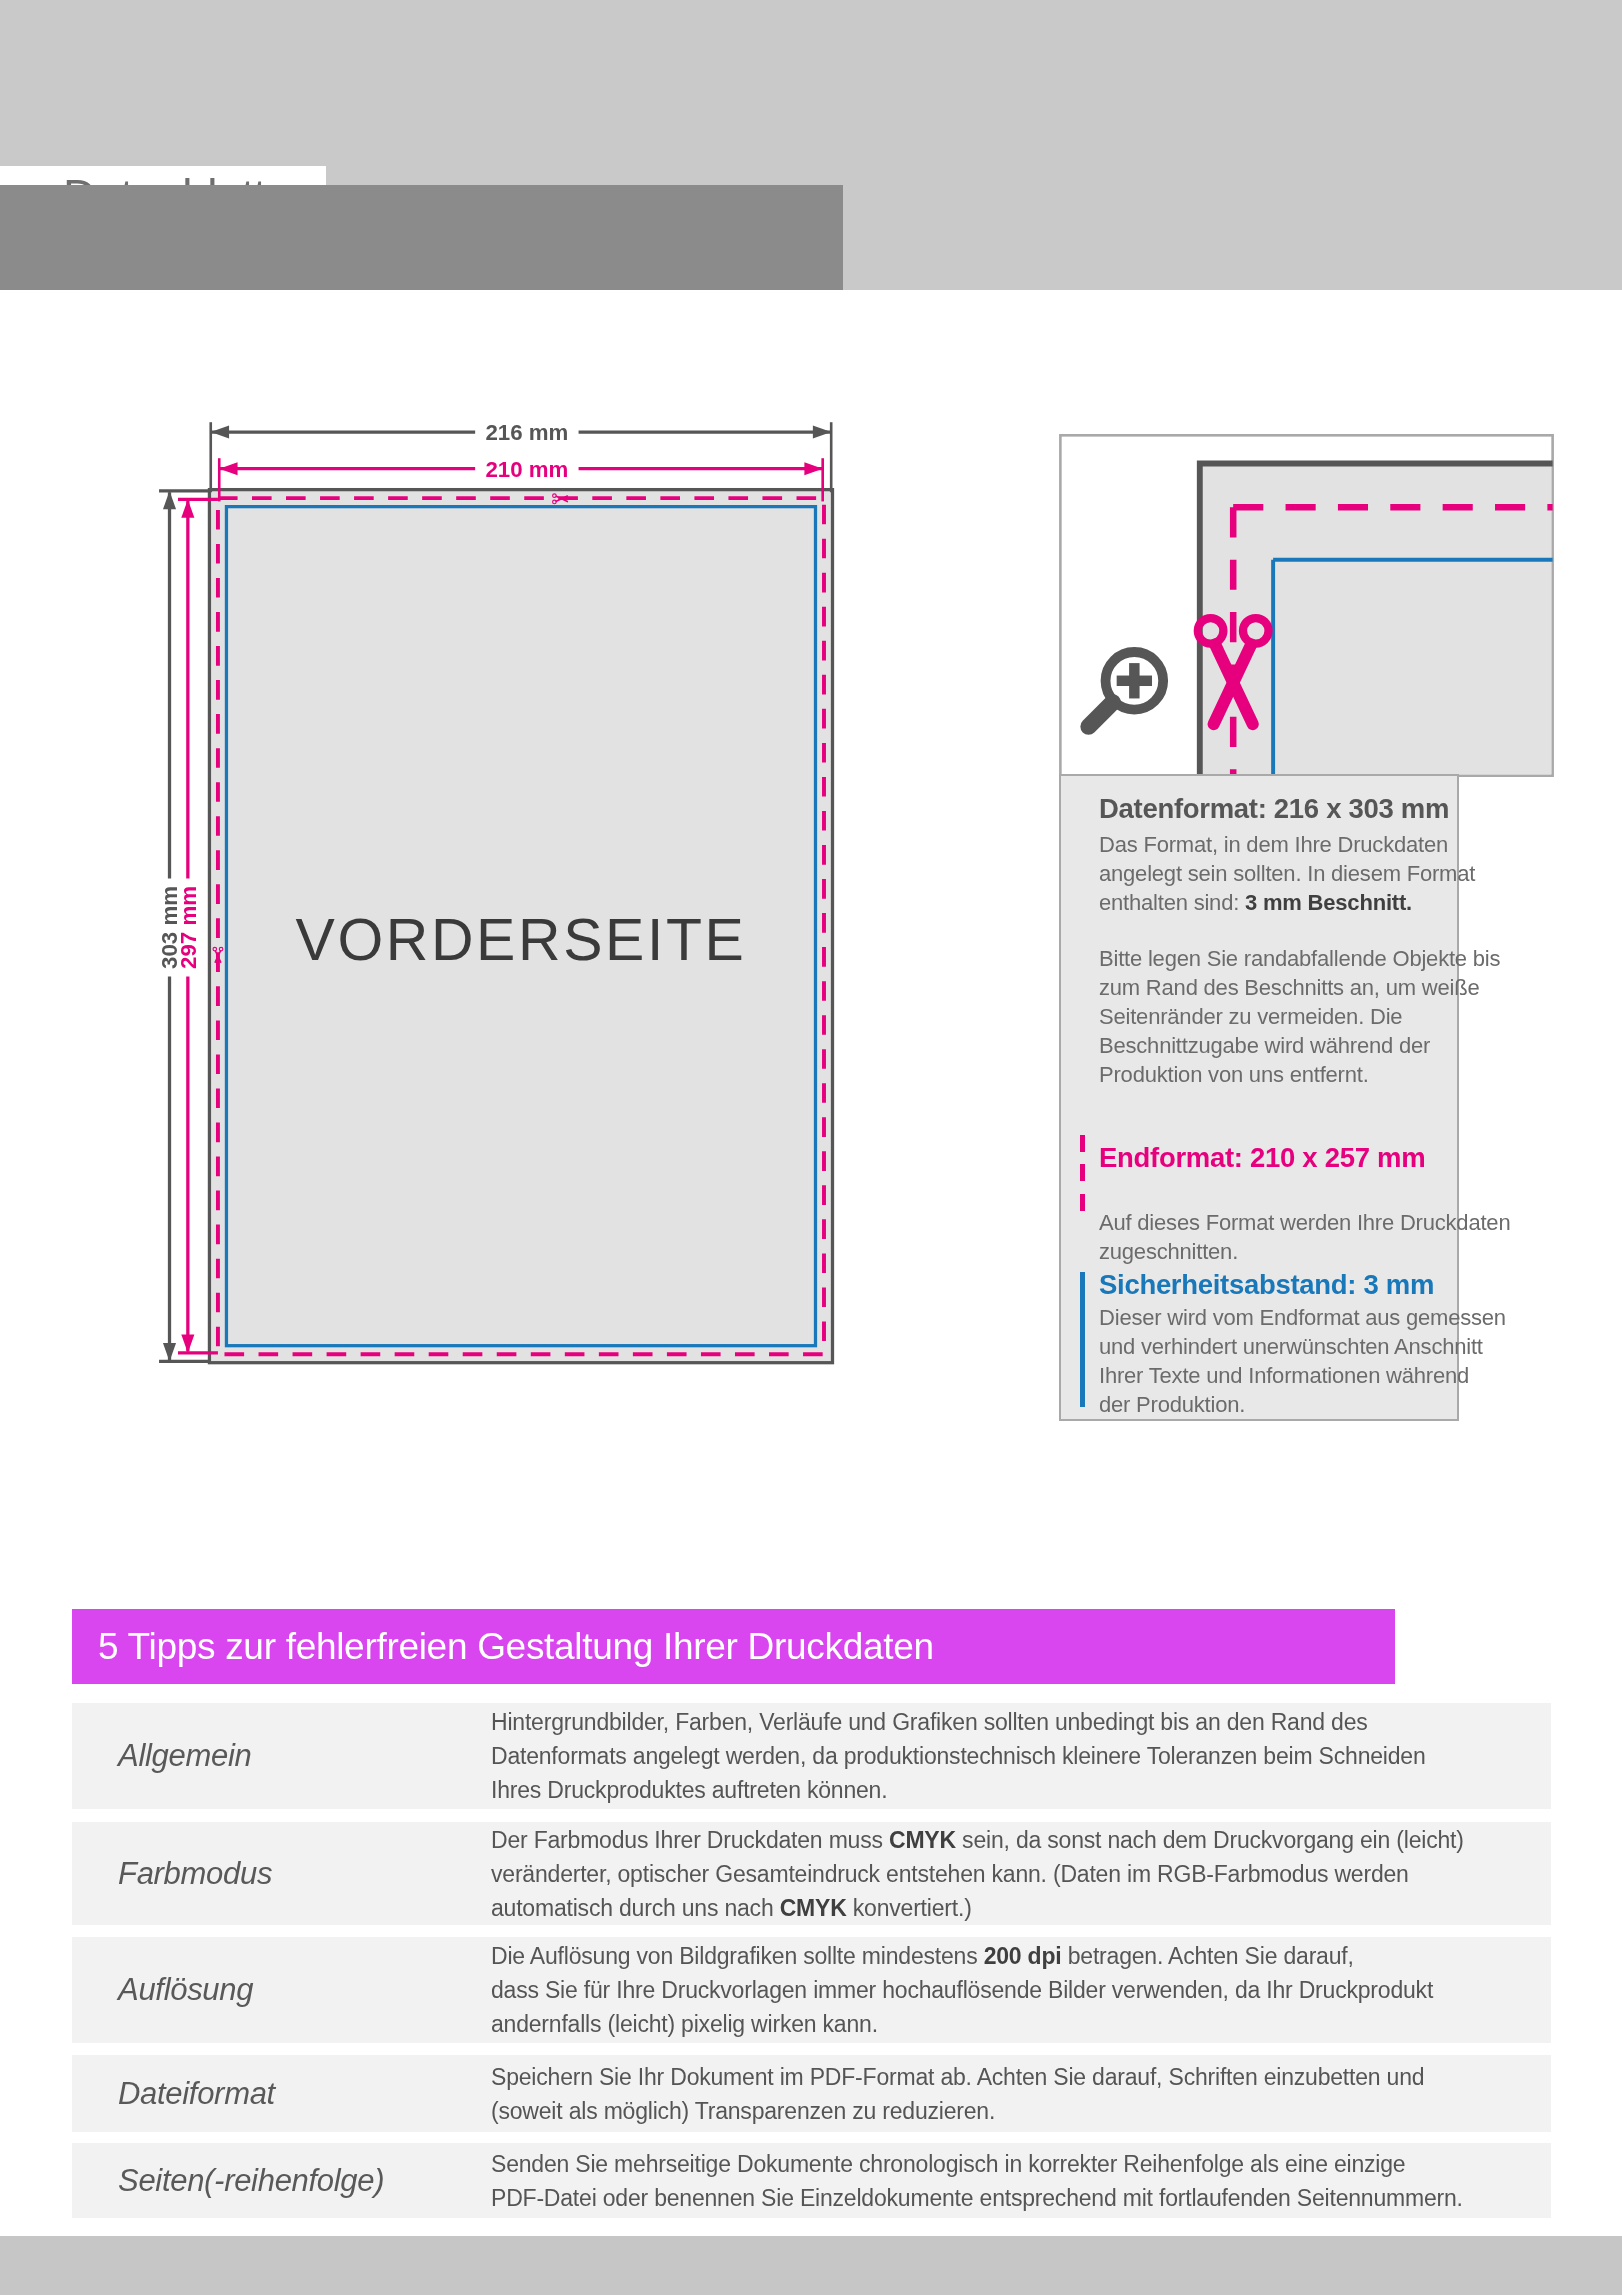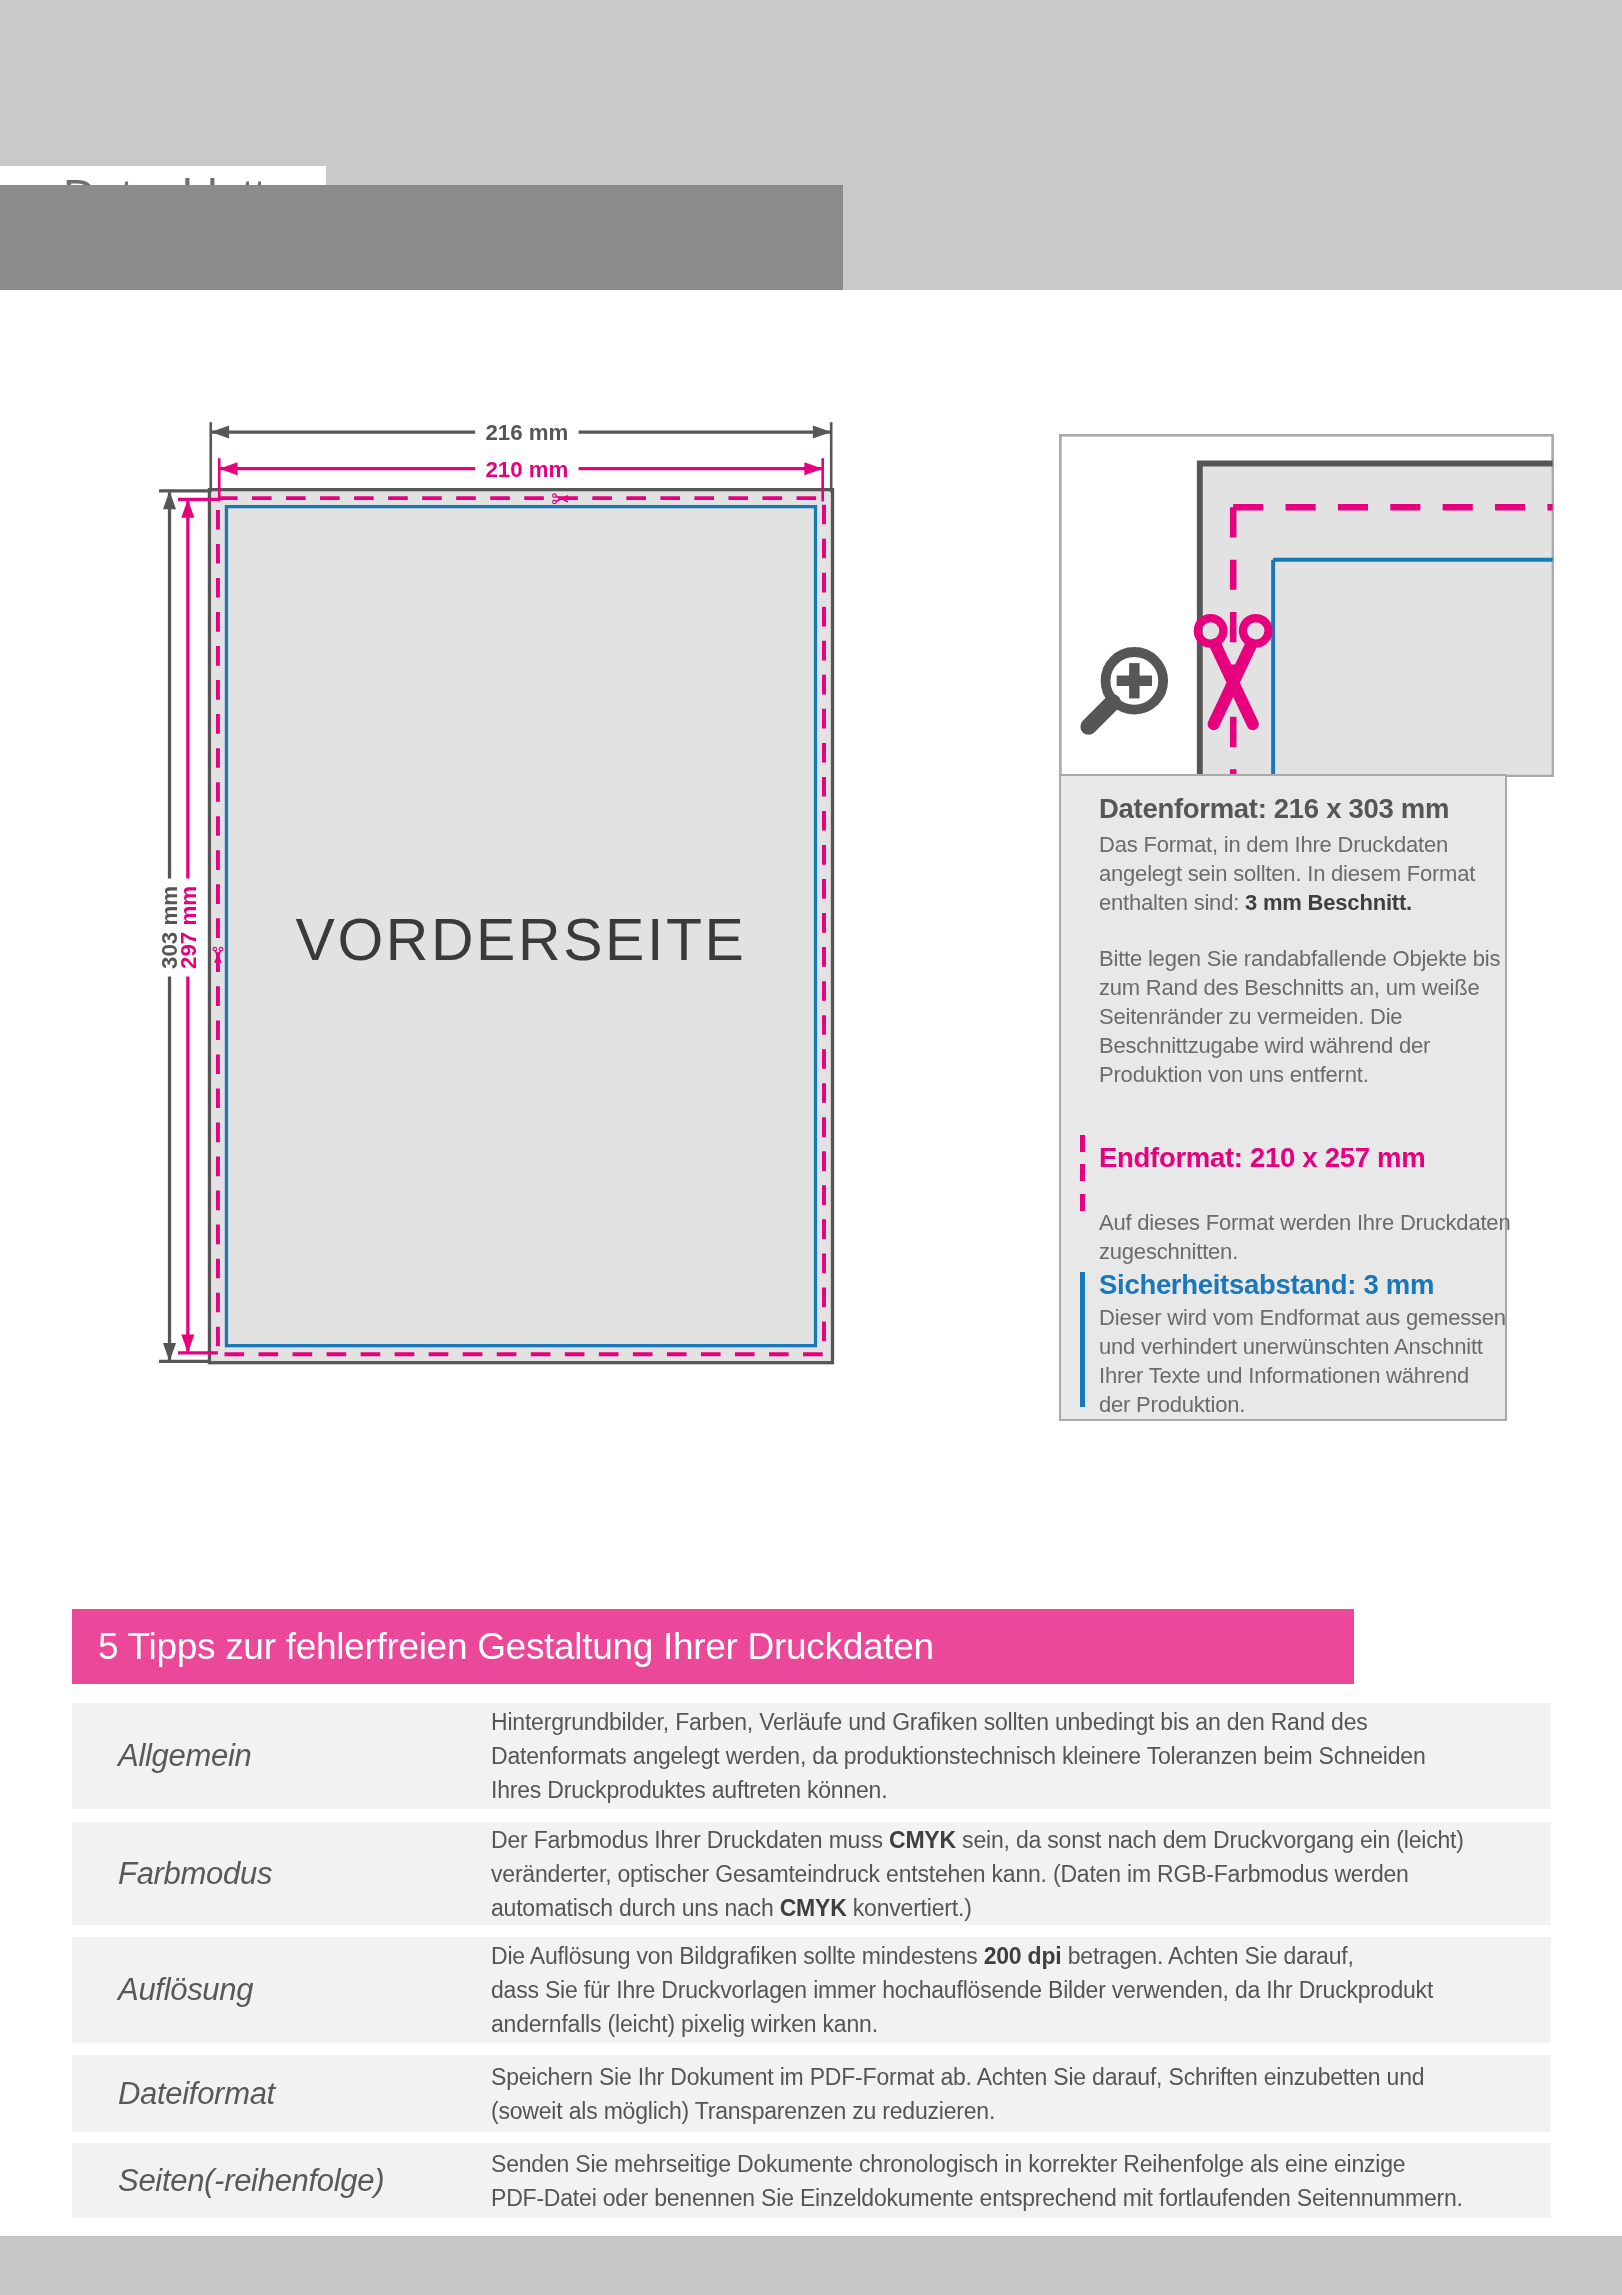--- a/index.html
+++ b/index.html
@@ -15,38 +15,38 @@
   .datenblatt-box .txt{position:absolute;left:63px;top:0;line-height:60px;font-size:46px;color:#6f6f6f;letter-spacing:-0.7px;}
   .banner{left:0;top:185px;width:843px;height:105px;background:#8b8b8b;}
   .banner .title{position:absolute;left:300px;top:200px;font-size:44px;line-height:46px;color:#ffffff;letter-spacing:-0.7px;white-space:nowrap;}
   .banner .subtitle{position:absolute;left:342px;top:256px;font-size:27px;line-height:27.5px;color:#ffffff;white-space:nowrap;}
 
   
   .diagram-svg{left:0;top:0;width:949px;height:1440px;}
   .panel-svg{left:1059px;top:434px;width:495px;height:343px;}
 
   
-  .info-panel{left:1059px;top:774px;width:448px;height:647px;box-sizing:border-box;
+  .info-panel{left:1059px;top:774px;width:400px;height:647px;box-sizing:border-box;
     background:#e8e8e8;border:2.6px solid #a9a9a9;}
   .ip-h{position:absolute;left:38px;font-size:27.5px;font-weight:bold;white-space:nowrap;letter-spacing:-0.3px;}
   .ip-h1{top:17px;color:#565656;}
   .ip-h2{top:366px;color:#e6007e;}
   .ip-h3{top:493px;color:#1878ba;}
   .ip-p{position:absolute;left:38px;font-size:22px;line-height:29px;color:#6b6b6b;letter-spacing:-0.2px;}
   .ip-p1{top:54px;}
   .ip-p2{top:168px;}
   .ip-p3{top:400px;margin-top:32px;}
   .ip-p4{top:527px;}
   .ip-p div{white-space:nowrap;}
   .marker{position:absolute;left:19px;width:4.6px;}
   .marker-dashed{top:359px;height:86px;background:repeating-linear-gradient(to bottom,#e6007e 0 17px,transparent 17px 29.4px);}
   .marker-blue{top:496px;height:135px;background:#1878ba;}
 
   
-  .tips-banner{left:72px;top:1609px;width:1282px;height:75px;background:#ec4899;}
+  .tips-banner{left:72px;top:1609px;width:1282px;height:75px;background:#d946ef;padding-left:41px;}
   .tips-banner .txt{position:absolute;left:26px;top:0;line-height:75px;font-size:37px;color:#ffffff;letter-spacing:-0.3px;white-space:nowrap;}
   .tip-row{left:72px;width:1479px;background:#f2f2f2;display:flex;align-items:center;}
   .tip-row .lbl{flex:none;width:419px;box-sizing:border-box;padding-left:46px;font-size:31px;color:#595959;letter-spacing:-0.3px;font-style:italic;}
   .tip-row .body{font-size:23px;line-height:34px;color:#555555;letter-spacing:-0.2px;}
   .tip-row .body div{white-space:nowrap;}
   .b{font-weight:bold;color:#3f3f3f;}
   .row-1{top:1703px;height:106px;}
   .row-2{top:1822px;height:103px;}
   .row-3{top:1937px;height:106px;}
   .row-4{top:2055px;height:77px;}

